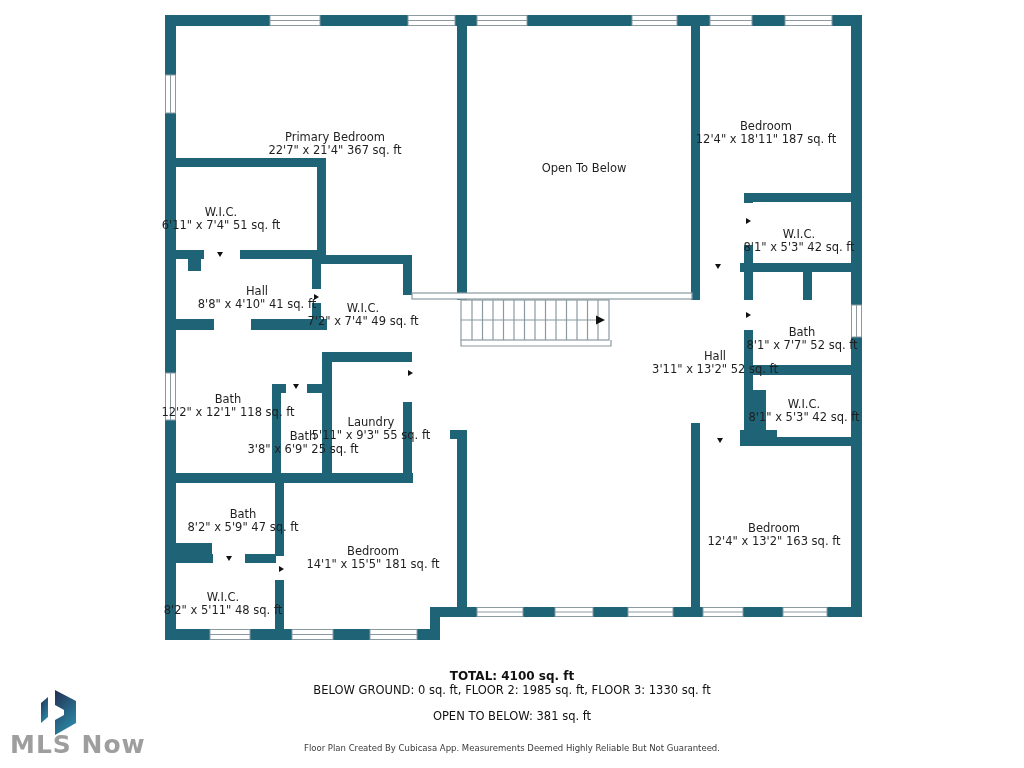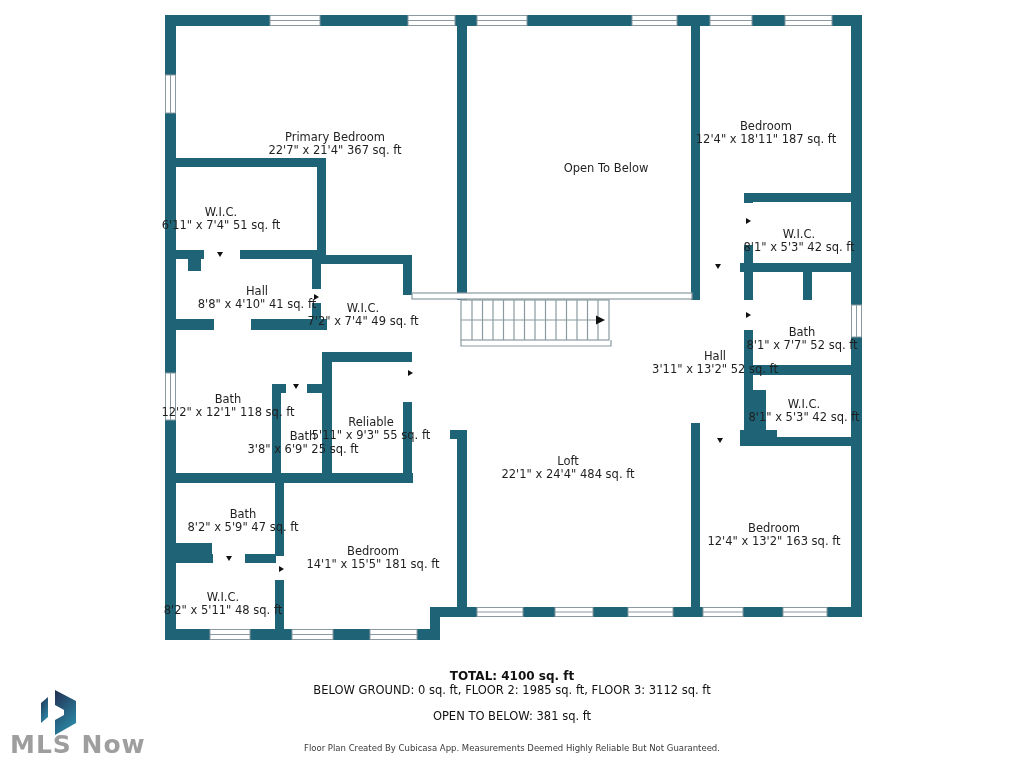--- a/index.html
+++ b/index.html
@@ -203,21 +203,21 @@
       <polygon class="mark" points="746,218 746,224 751,221"></polygon>
       <polygon class="mark" points="314,294 314,300 319,297"></polygon>
       <polygon class="mark" points="408,370 408,376 413,373"></polygon>
     </g>
   </svg>
 
   <div class="room-label" style="left:335px;top:131px">
     <div>Primary Bedroom</div>
     <div>22'7" x 21'4" 367 sq. ft</div>
   </div>
-  <div class="room-label" style="left:606px;top:162px">
+  <div class="room-label" style="left:584px;top:162px">
     <div>Open To Below</div>
   </div>
   <div class="room-label" style="left:766px;top:120px">
     <div>Bedroom</div>
     <div>12'4" x 18'11" 187 sq. ft</div>
   </div>
   <div class="room-label" style="left:221px;top:206px">
     <div>W.I.C.</div>
     <div>6'11" x 7'4" 51 sq. ft</div>
   </div>
@@ -227,43 +227,39 @@
   </div>
   <div class="room-label" style="left:363px;top:302px">
     <div>W.I.C.</div>
     <div>7'2" x 7'4" 49 sq. ft</div>
   </div>
   <div class="room-label" style="left:228px;top:393px">
     <div>Bath</div>
     <div>12'2" x 12'1" 118 sq. ft</div>
   </div>
   <div class="room-label" style="left:371px;top:416px">
-    <div>Reliable</div>
+    <div>Laundry</div>
     <div>5'11" x 9'3" 55 sq. ft</div>
   </div>
   <div class="room-label" style="left:303px;top:430px">
     <div>Bath</div>
     <div>3'8" x 6'9" 25 sq. ft</div>
   </div>
   <div class="room-label" style="left:243px;top:508px">
     <div>Bath</div>
     <div>8'2" x 5'9" 47 sq. ft</div>
   </div>
   <div class="room-label" style="left:223px;top:591px">
     <div>W.I.C.</div>
     <div>8'2" x 5'11" 48 sq. ft</div>
   </div>
   <div class="room-label" style="left:373px;top:545px">
     <div>Bedroom</div>
     <div>14'1" x 15'5" 181 sq. ft</div>
   </div>
-  <div class="room-label" style="left:568px;top:455px">
-    <div>Loft</div>
-    <div>22'1" x 24'4" 484 sq. ft</div>
-  </div>
   <div class="room-label" style="left:715px;top:350px">
     <div>Hall</div>
     <div>3'11" x 13'2" 52 sq. ft</div>
   </div>
   <div class="room-label" style="left:799px;top:228px">
     <div>W.I.C.</div>
     <div>8'1" x 5'3" 42 sq. ft</div>
   </div>
   <div class="room-label" style="left:802px;top:326px">
     <div>Bath</div>
@@ -272,21 +268,21 @@
   <div class="room-label" style="left:804px;top:398px">
     <div>W.I.C.</div>
     <div>8'1" x 5'3" 42 sq. ft</div>
   </div>
   <div class="room-label" style="left:774px;top:522px">
     <div>Bedroom</div>
     <div>12'4" x 13'2" 163 sq. ft</div>
   </div>
 
   <div class="sum total" style="top:670px">TOTAL: 4100 sq. ft</div>
-  <div class="sum" style="top:684px">BELOW GROUND: 0 sq. ft, FLOOR 2: 1985 sq. ft, FLOOR 3: 3112 sq. ft</div>
+  <div class="sum" style="top:684px">BELOW GROUND: 0 sq. ft, FLOOR 2: 1985 sq. ft, FLOOR 3: 1330 sq. ft</div>
   <div class="sum" style="top:710px">OPEN TO BELOW: 381 sq. ft</div>
   <div class="sum disclaimer" style="top:742px">Floor Plan Created By Cubicasa App. Measurements Deemed Highly Reliable But Not Guaranteed.</div>
 
   <div class="logo">
     <svg class="logo-icon" width="46" height="50" viewBox="0 0 46 50">
       <polygon points="8,15 15,9 15,29 8,35" fill="url(#lg2)"></polygon>
       <path d="M22,2 L43,13 L43,35 L22,47 Z M22,17 L31,22 L31,27 L22,32 Z" fill="url(#lg2)" fill-rule="evenodd"></path>
       <defs>
         <linearGradient id="lg2" x1="0" y1="0" x2="0.5" y2="1">
           <stop class="g-top" offset="0"></stop>

